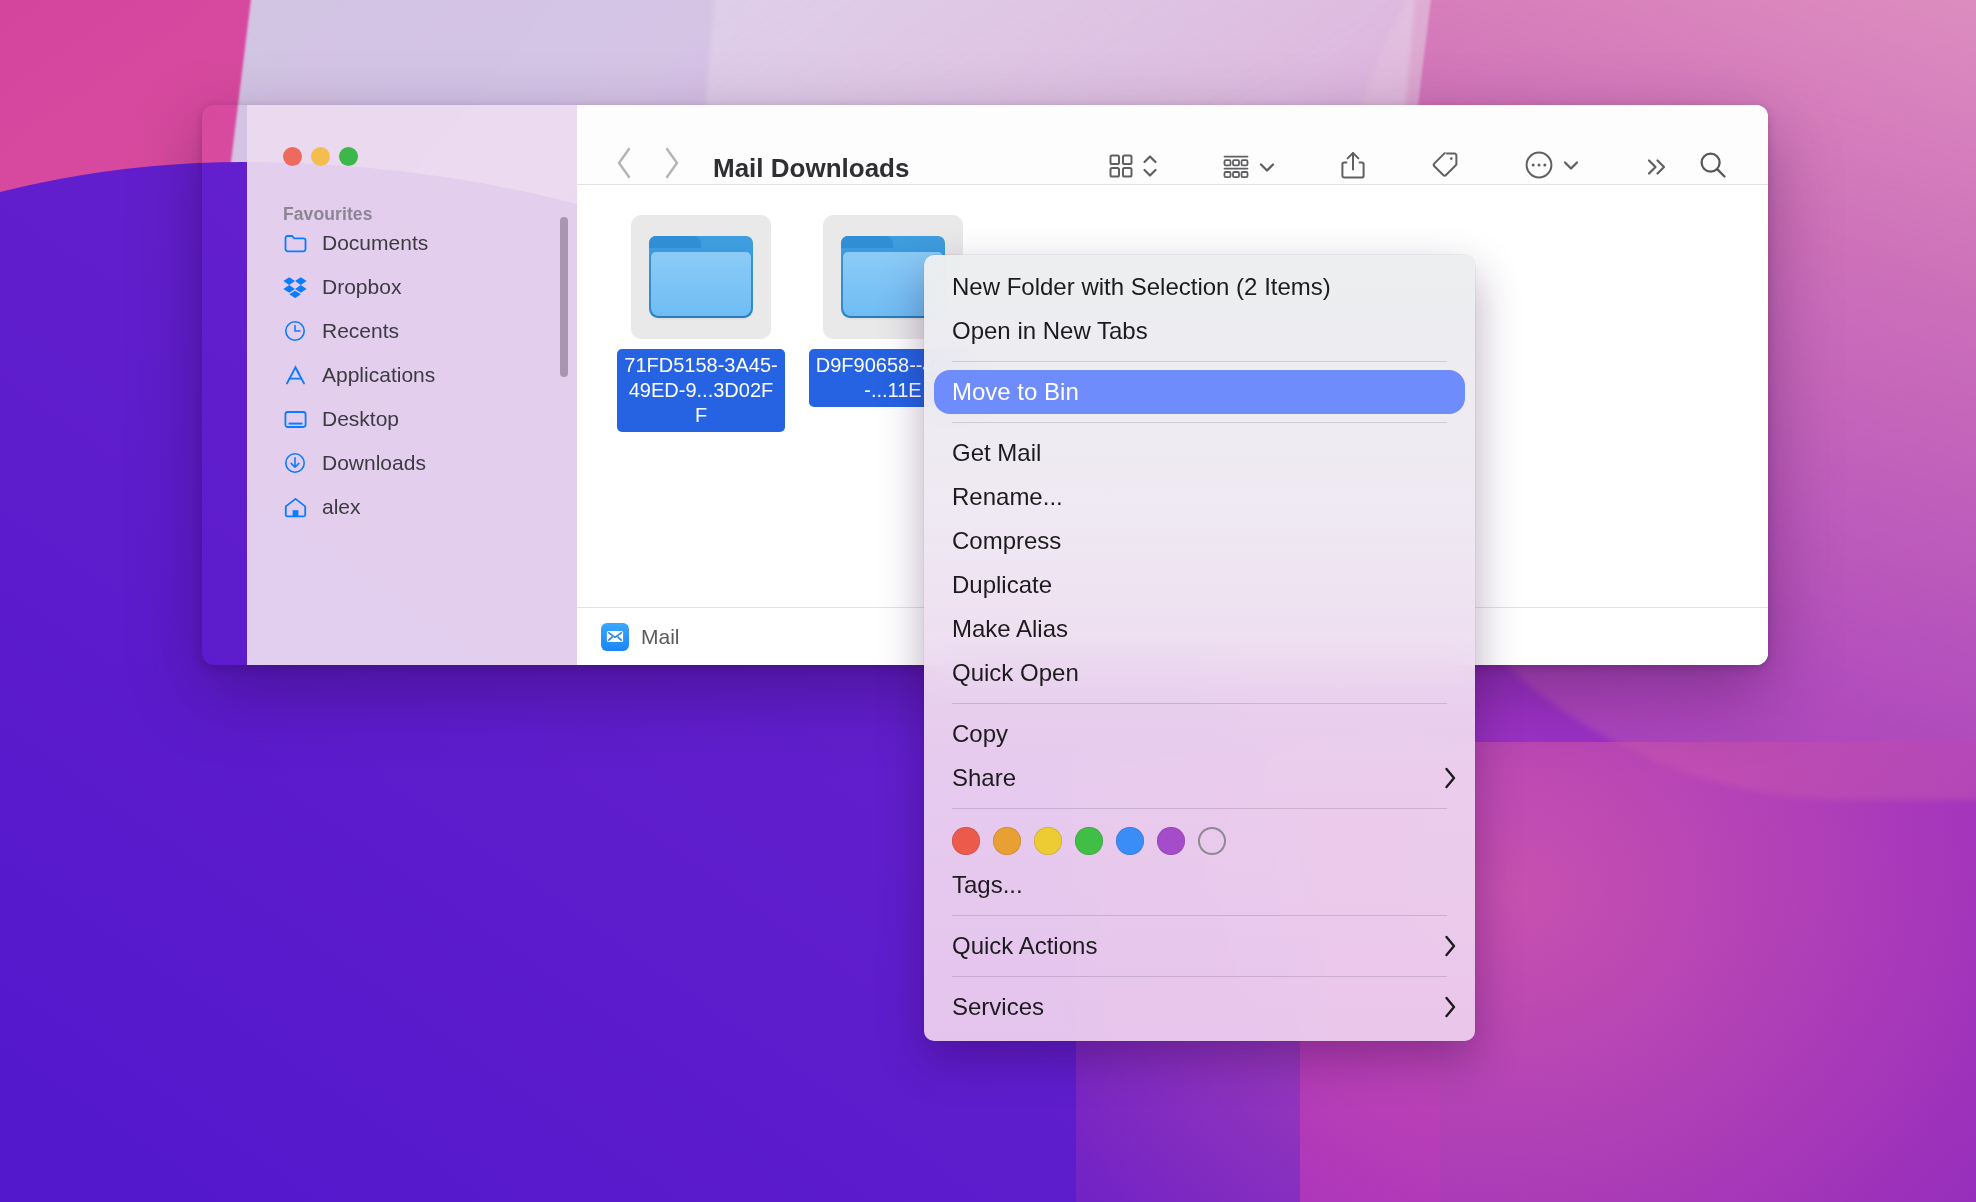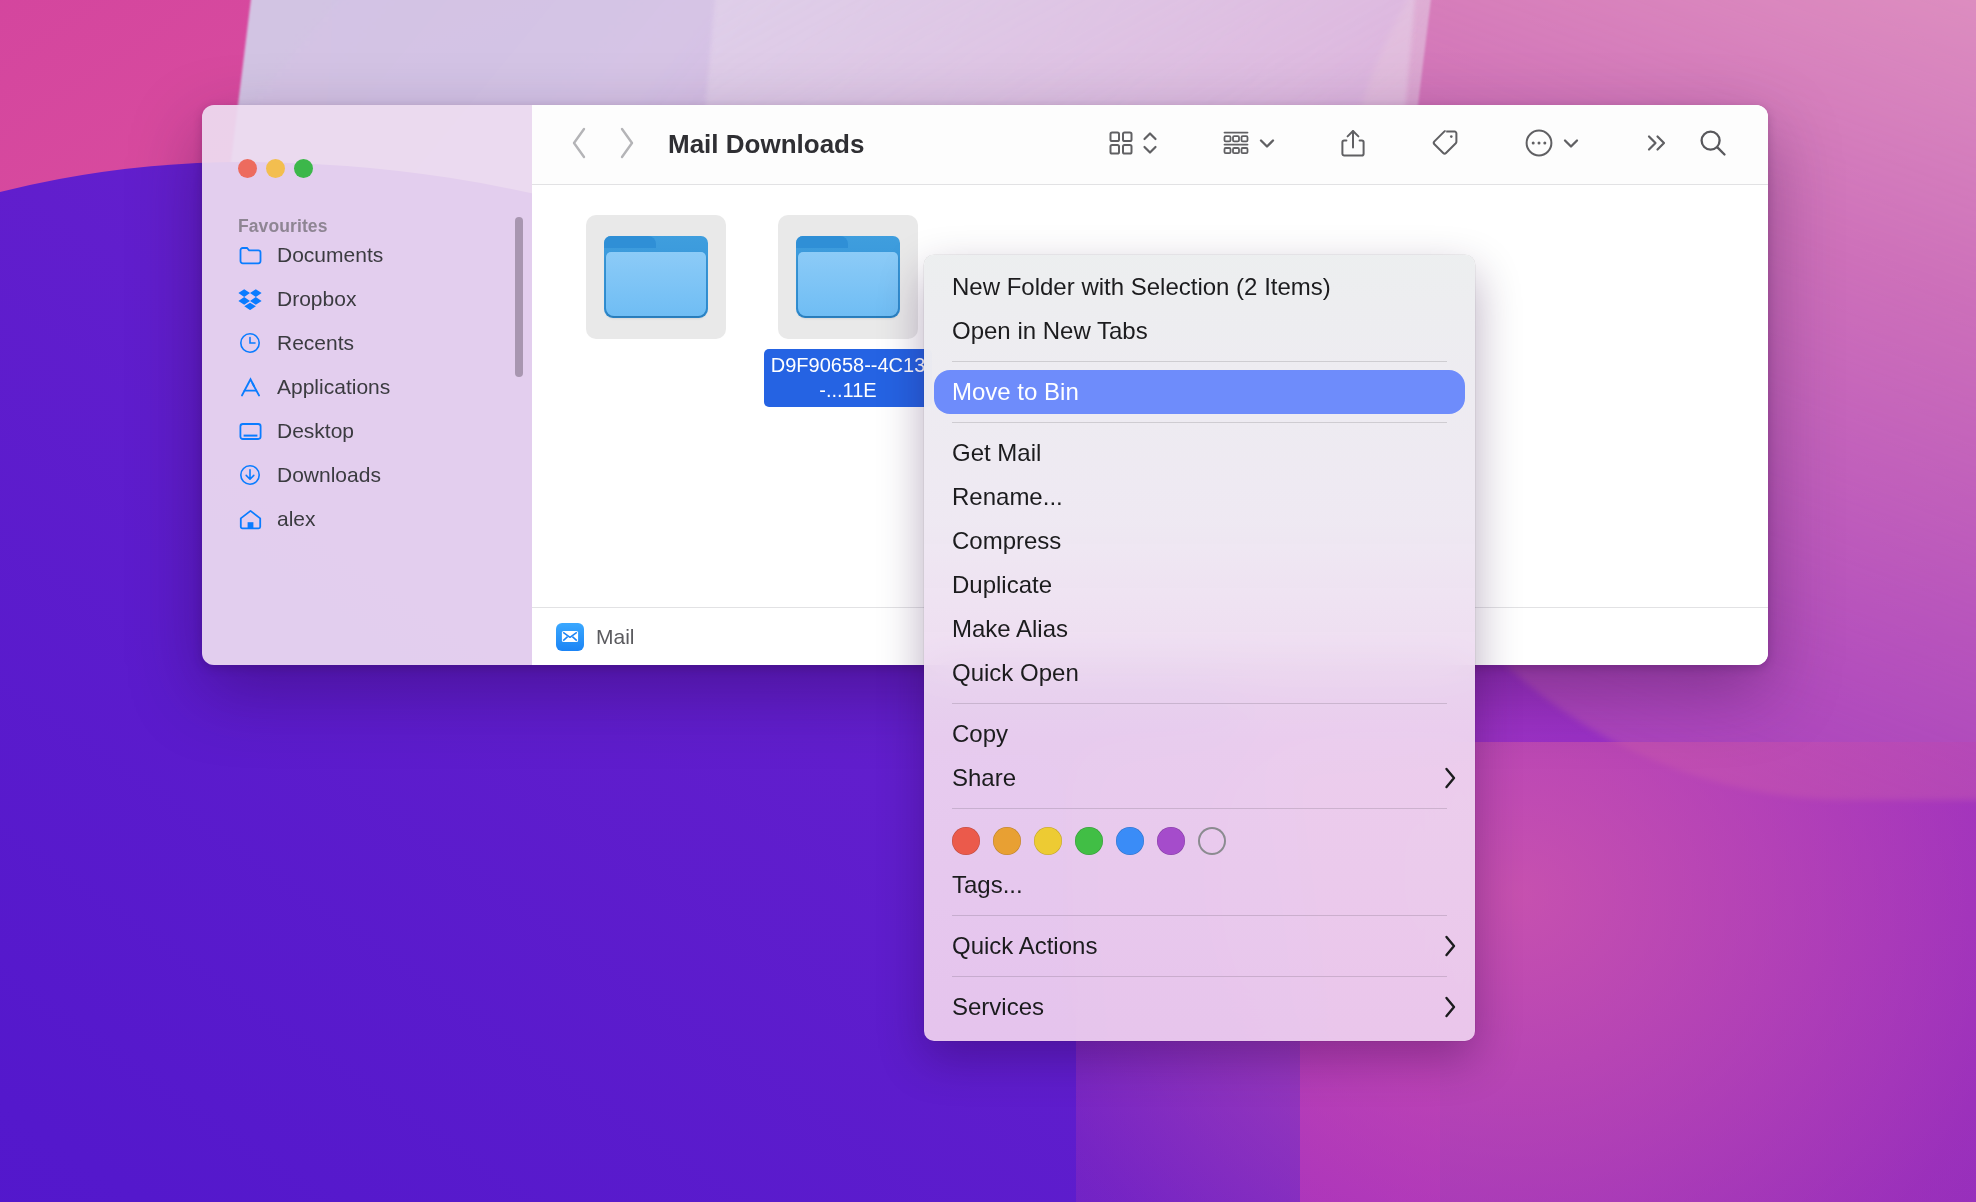--- a/index.html
+++ b/index.html
@@ -93,21 +93,22 @@
     display: flex;
     overflow: hidden;
   }
 
   
   #sidebar {
     width: 330px;
     flex: 0 0 330px;
     background: rgba(237,220,240,0.93);
     position: relative;
-    padding-top: 12px;
+    padding-top: 0;
+    margin-left: 45px;
   }
   .traffic-lights {
     display: flex;
     gap: 9px;
     padding: 42px 0 0 36px;
   }
   .tl { width: 19px; height: 19px; border-radius: 50%; }
   .tl-red    { background: #ed6b5e; }
   .tl-yellow { background: #f3be4f; }
   .tl-green  { background: #3cb74a; }
@@ -149,21 +150,21 @@
     flex: 1;
     background: #ffffff;
     display: flex;
     flex-direction: column;
     position: relative;
   }
   #toolbar {
     height: 80px;
     flex: 0 0 80px;
     display: flex;
-    align-items: center;
+    align-items: flex-end;
     padding: 0 26px 0 38px;
     border-bottom: 1px solid #e2e2e4;
     background: #fdfdfd;
   }
   .nav-arrows { display: flex; align-items: center; gap: 26px; color: #b4b4b7; }
   .nav-arrow { cursor: default; }
   #window-title {
     margin-left: 32px;
     font-size: 26px;
     font-weight: bold;
@@ -527,20 +528,21 @@
         <div class="file-grid">
 
           <div class="file-item">
             <div class="file-thumb">
               <div class="folder-ico">
                 <div class="folder-back"></div>
                 <div class="folder-tab"></div>
                 <div class="folder-front"></div>
               </div>
             </div>
+            <div class="file-label">71FD5158-3A45-49ED-9...3D02FF</div>
           </div>
 
           <div class="file-item">
             <div class="file-thumb">
               <div class="folder-ico">
                 <div class="folder-back"></div>
                 <div class="folder-tab"></div>
                 <div class="folder-front"></div>
               </div>
             </div>

